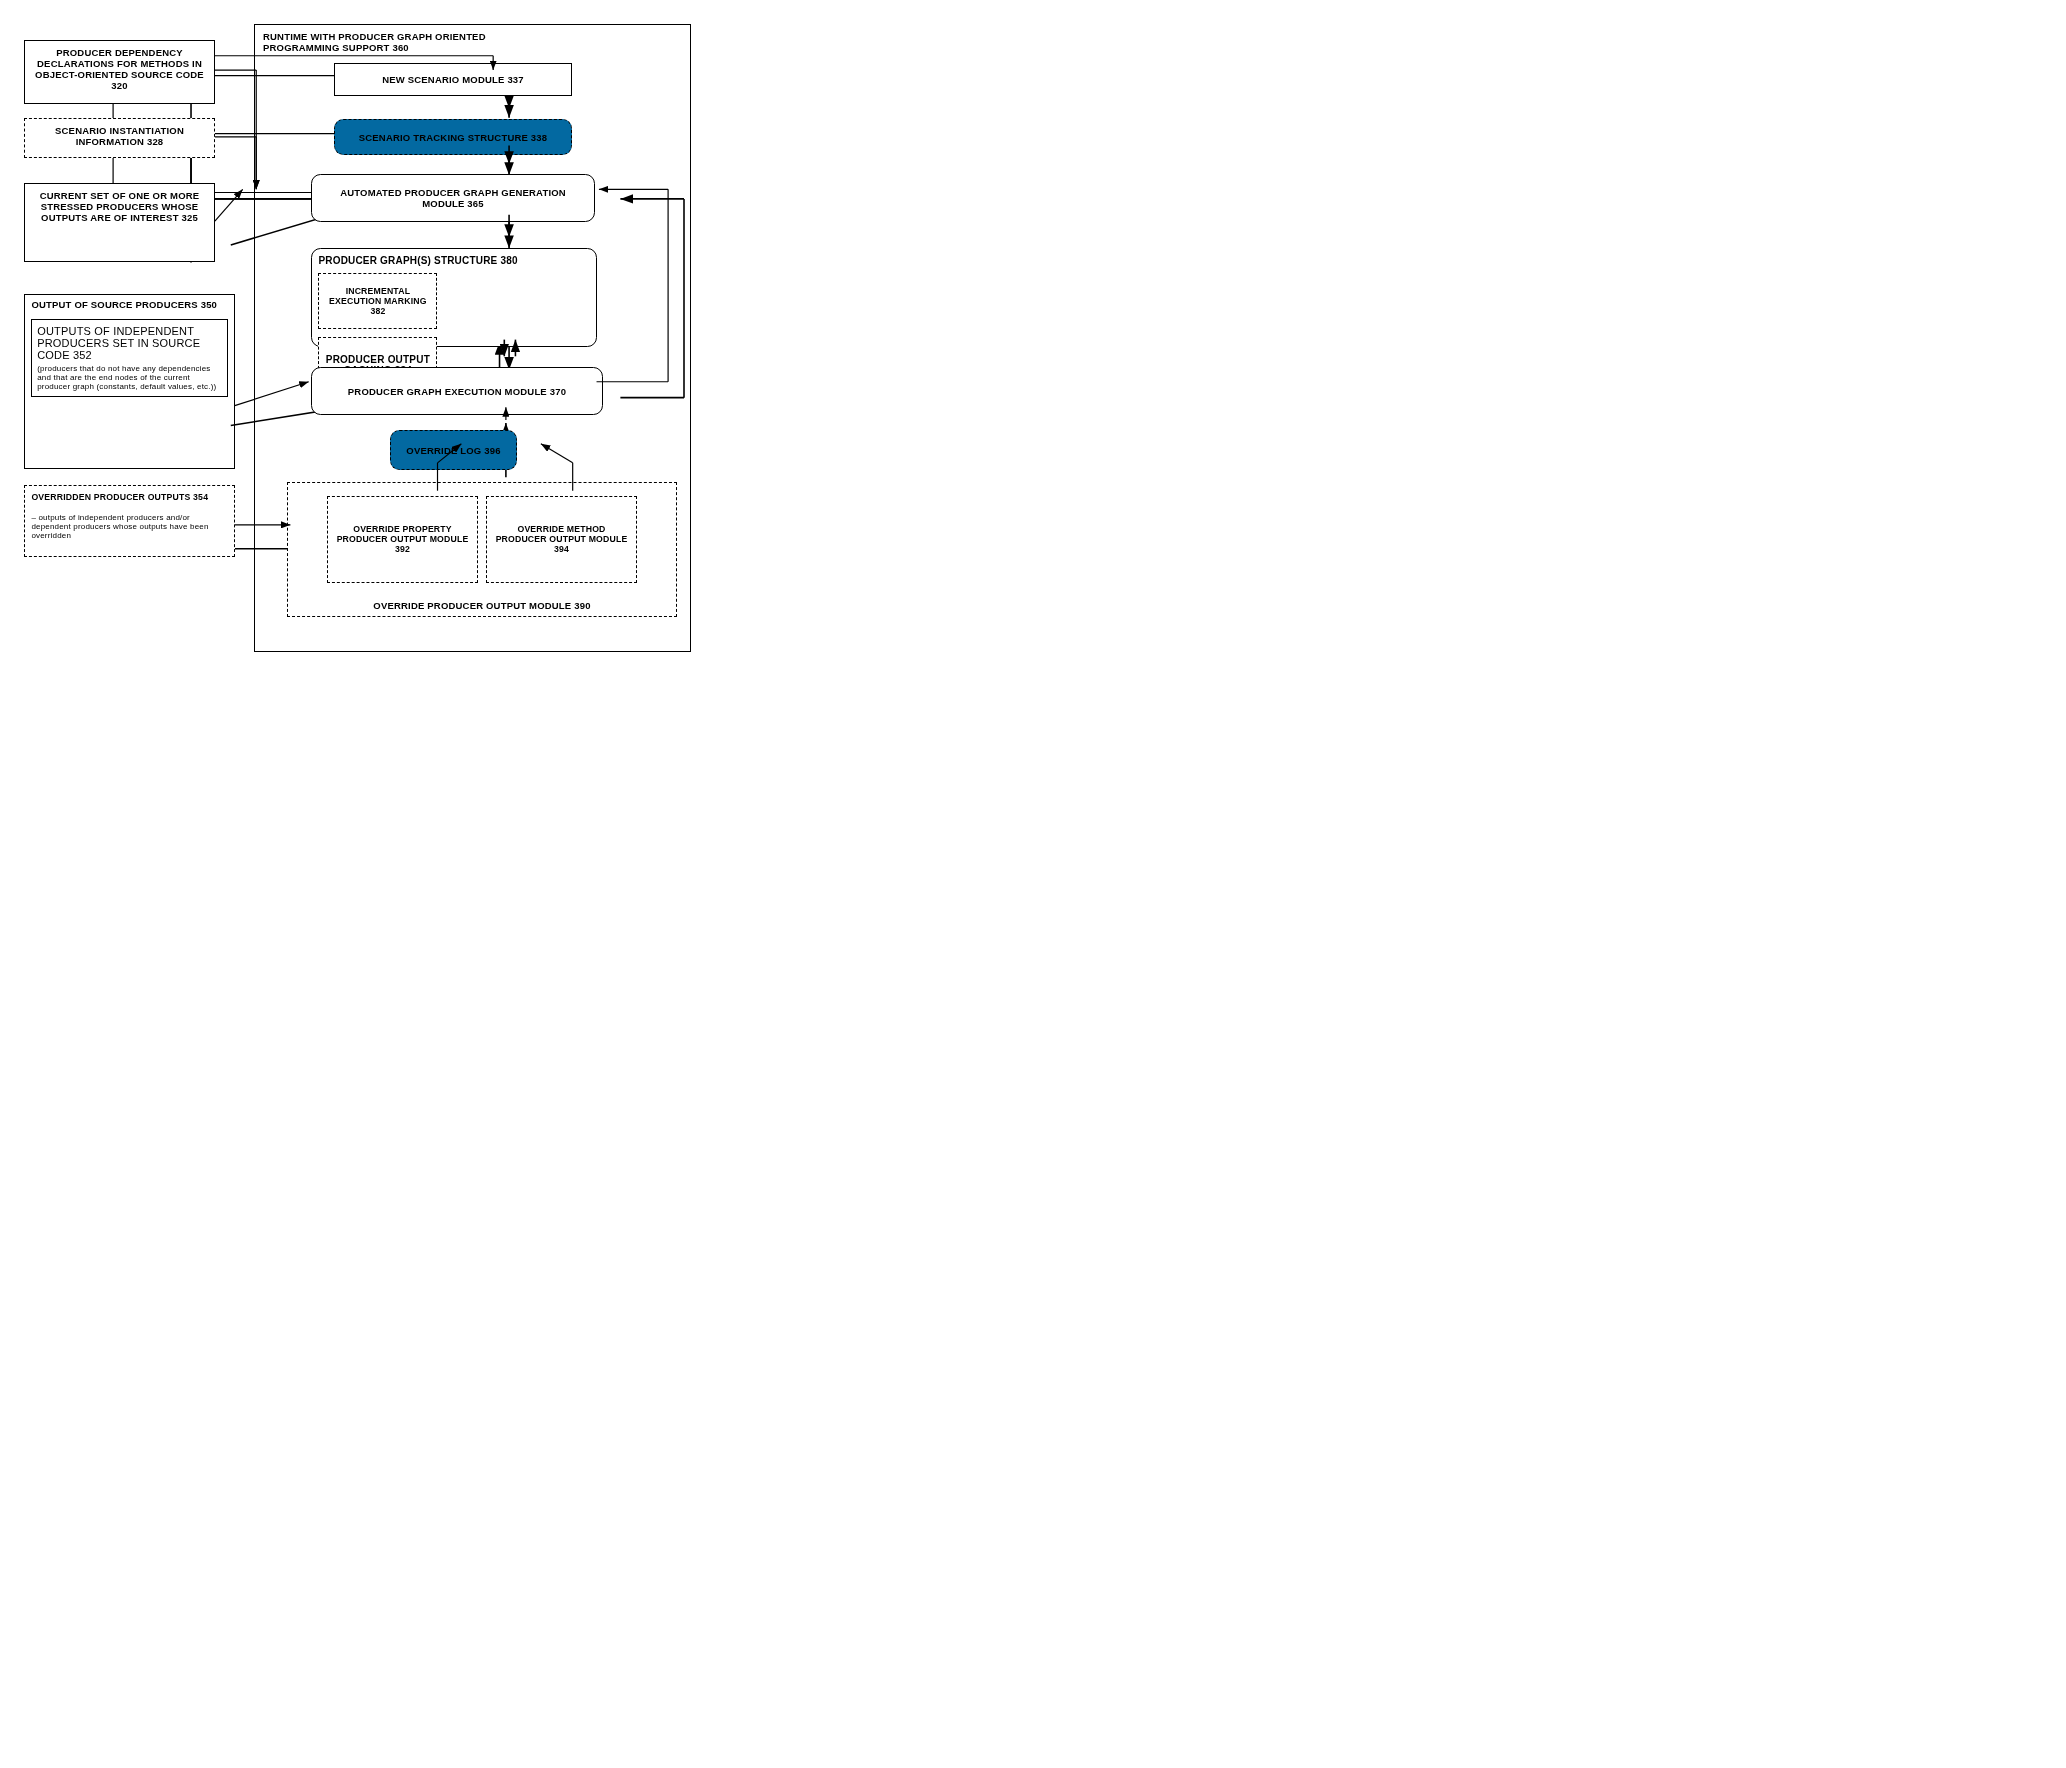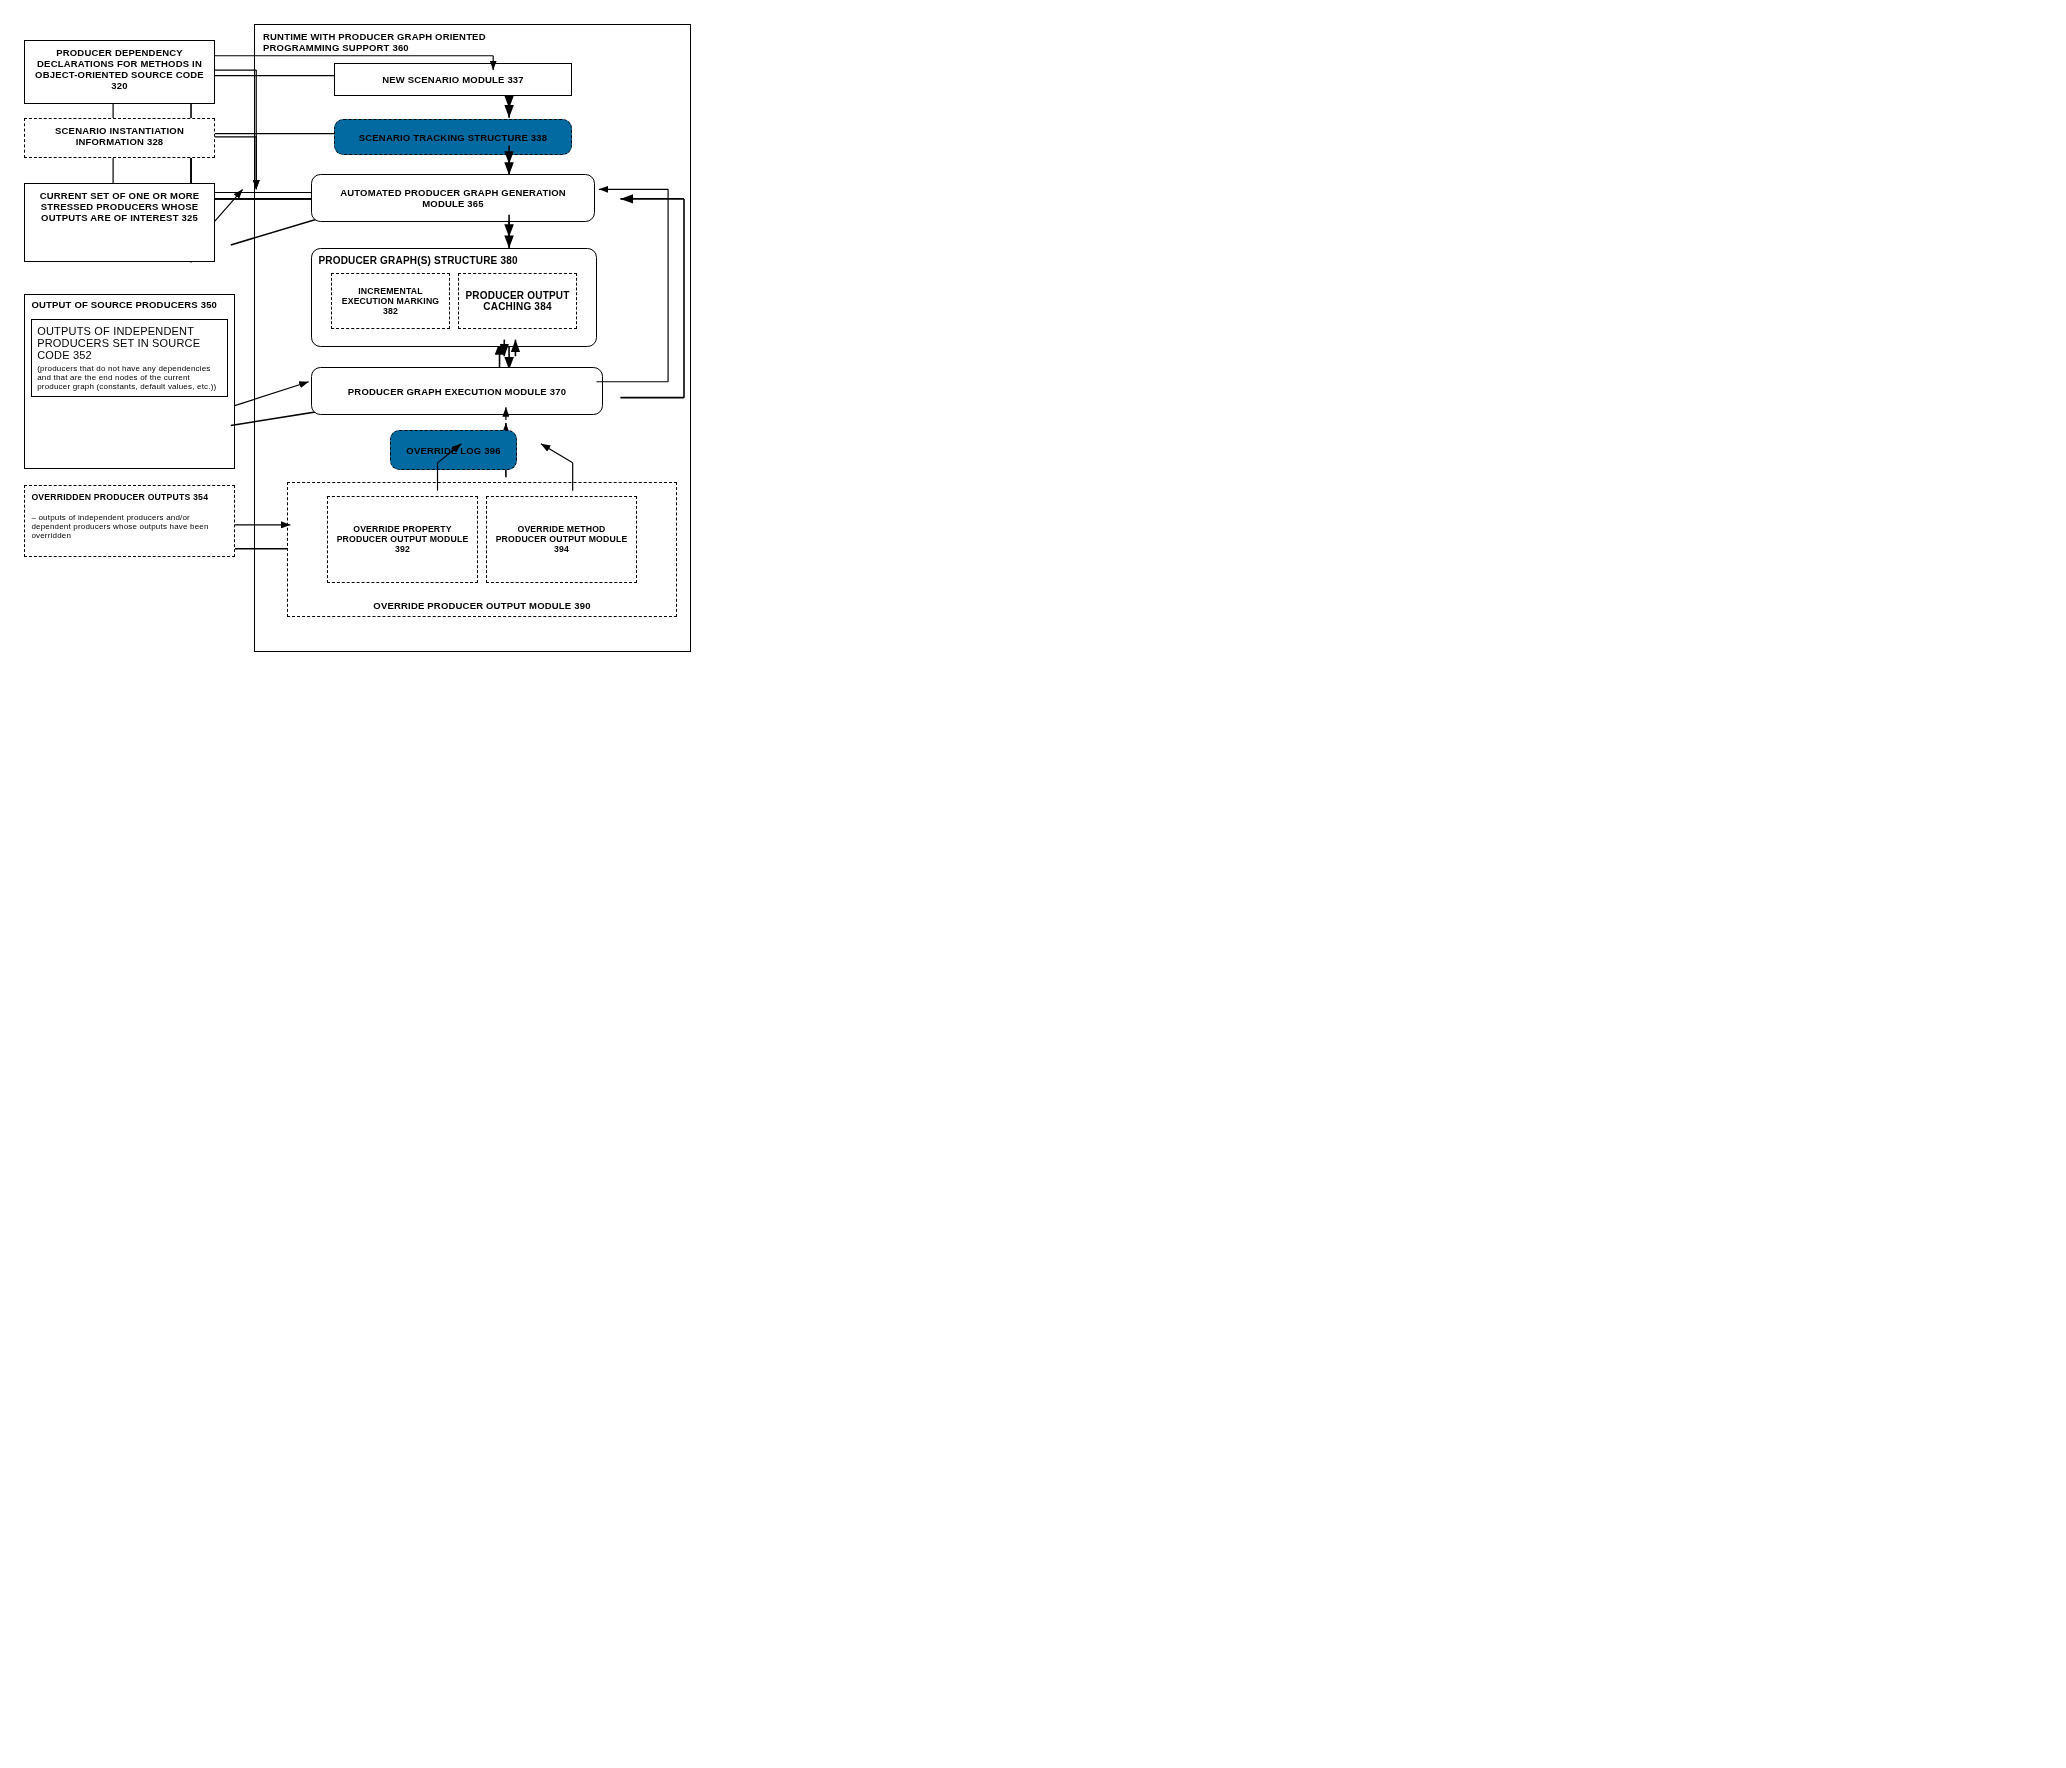--- a/index.html
+++ b/index.html
@@ -188,21 +188,21 @@
     <div class="box-rounded-dashed" style="position:absolute; left:79px; top:94px; width:238px; height:36px; display:flex; align-items:center; justify-content:center;">
       <span>SCENARIO TRACKING STRUCTURE 338</span>
     </div>
 
     <div class="box-rounded" style="position:absolute; left:56px; top:149px; width:284px; height:48px; display:flex; align-items:center; justify-content:center;">
       <span>AUTOMATED PRODUCER GRAPH GENERATION MODULE 365</span>
     </div>
 
     <div class="box-rounded" style="position:absolute; left:56px; top:223px; width:286px; height:99px;">
       <div style="font-size:10px; font-weight:bold; text-align:left; margin-bottom:6.4px;">PRODUCER GRAPH(S) STRUCTURE 380</div>
-      <div style="display:flex; gap:8px; justify-content:center;">
+      <div style="display:flex; gap:8px; flex-direction:column;">
 
         <div class="box-dashed" style="position:static; width:119px; height:56px; display:flex; align-items:center; justify-content:center; font-size:8.7px;">
           <span>INCREMENTAL EXECUTION MARKING 382</span>
         </div>
 
         <div class="box-dashed" style="position:static; width:119px; height:56px; display:flex; align-items:center; justify-content:center; font-size:10px;">
           <span>PRODUCER OUTPUT CACHING 384</span>
         </div>
       </div>
     </div>

